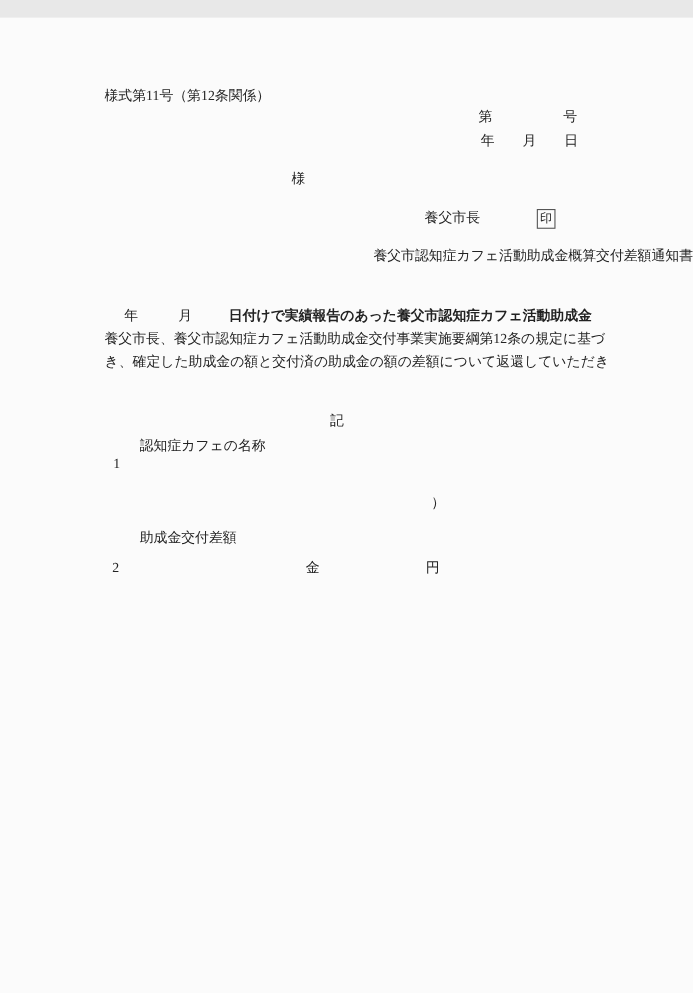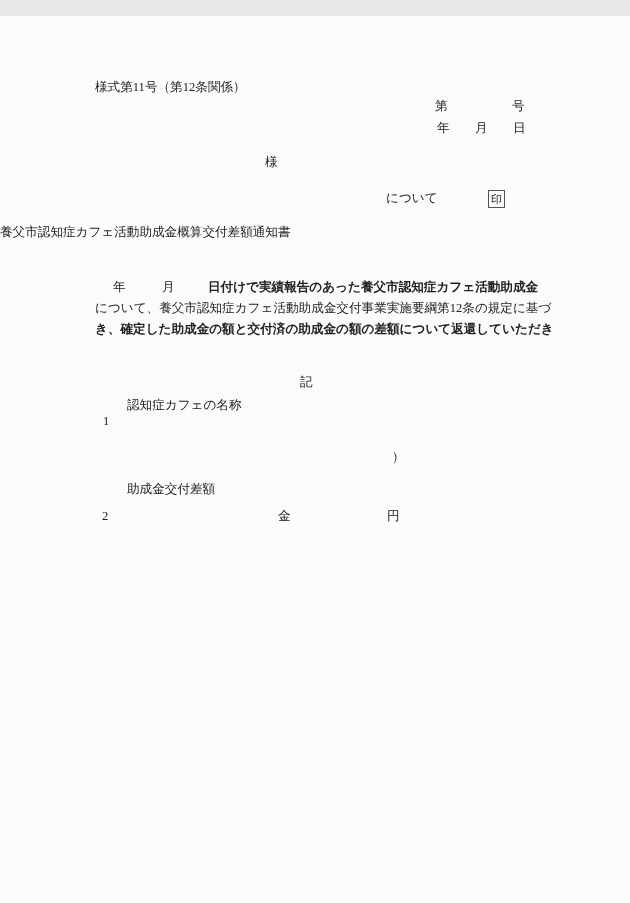--- a/index.html
+++ b/index.html
@@ -32,29 +32,29 @@
   .seal-box {
     left: 488px; top: 174px;
     width: 15px; height: 16px;
     border: 1px solid #555;
     display: flex; align-items: center; justify-content: center;
     font-size: 11px; line-height: 11px;
   }
   .doc-title {
     left: 0; top: 209px;
     width: 630px;
-    text-align: left;
+    text-align: right;
     white-space: nowrap;
     position: absolute;
   }
   .p1-year   { left: 113px; top: 264px; }
   .p1-month  { left: 162px; top: 264px; }
   .p1-rest   { left: 208px; top: 264px; font-weight: bold; }
   .p-line2   { left: 95px;  top: 285px; }
-  .p-line3   { left: 95px;  top: 306px; font-weight: bold; }
+  .p-line3   { left: 95px;  top: 306px; }
   .p-line4   { left: 95px;  top: 327px; }
   .ki-marker { left: 300px; top: 359px; }
 
   .item1-num   { left: 103px; top: 398px; }
   .item1-label { left: 127px; top: 382px; }
   .paren-open  { left: 113px; top: 434px; }
   .paren-close { left: 392px; top: 434px; }
   .item2-num   { left: 102px; top: 493px; }
   .item2-label { left: 127px; top: 466px; }
   .item2-kin   { left: 278px; top: 493px; }
@@ -69,31 +69,31 @@
 
   <div class="abs docno-dai">第</div>
   <div class="abs docno-go">号</div>
 
   <div class="abs date-year">年</div>
   <div class="abs date-month">月</div>
   <div class="abs date-day">日</div>
 
   <div class="abs addressee">様</div>
 
-  <div class="abs sender-name">について</div>
+  <div class="abs sender-name">養父市長</div>
   <div class="abs seal-box">
     <span>印</span>
   </div>
 
   <div class="doc-title">養父市認知症カフェ活動助成金概算交付差額通知書</div>
 
   <div class="abs p1-year">年</div>
   <div class="abs p1-month">月</div>
   <div class="abs p1-rest">日付けで実績報告のあった養父市認知症カフェ活動助成金</div>
-  <div class="abs p-line2">について、養父市認知症カフェ活動助成金交付事業実施要綱第12条の規定に基づ</div>
+  <div class="abs p-line2">養父市長、養父市認知症カフェ活動助成金交付事業実施要綱第12条の規定に基づ</div>
   <div class="abs p-line3">き、確定した助成金の額と交付済の助成金の額の差額について返還していただき</div>
 
   <div class="abs ki-marker">記</div>
 
   <div class="abs item1-num">1</div>
   <div class="abs item1-label">認知症カフェの名称</div>
   <div class="abs paren-close">）</div>
 
   <div class="abs item2-num">2</div>
   <div class="abs item2-label">助成金交付差額</div>

